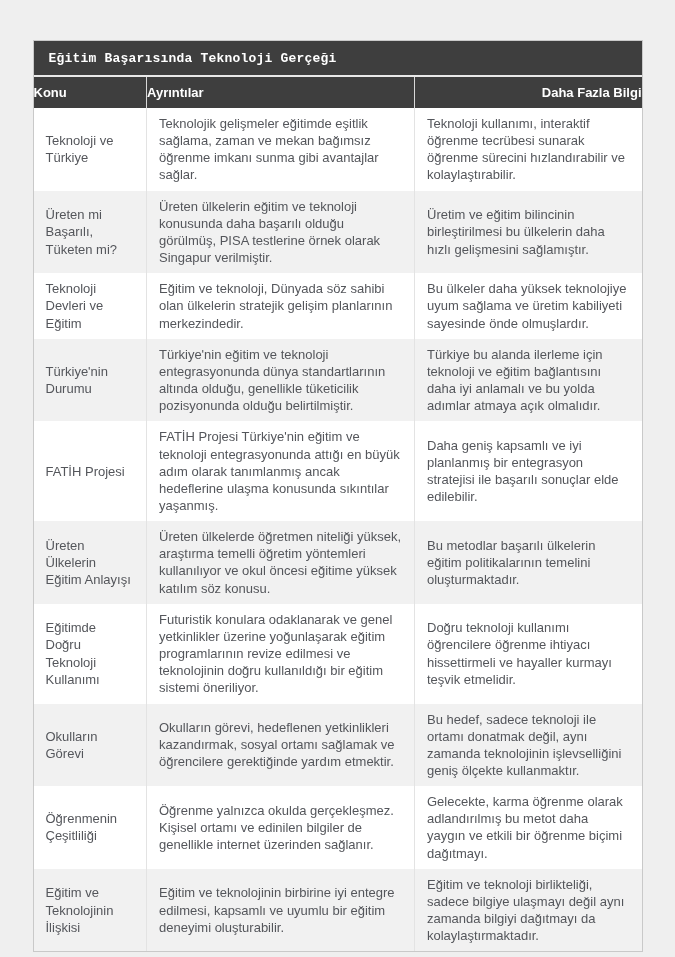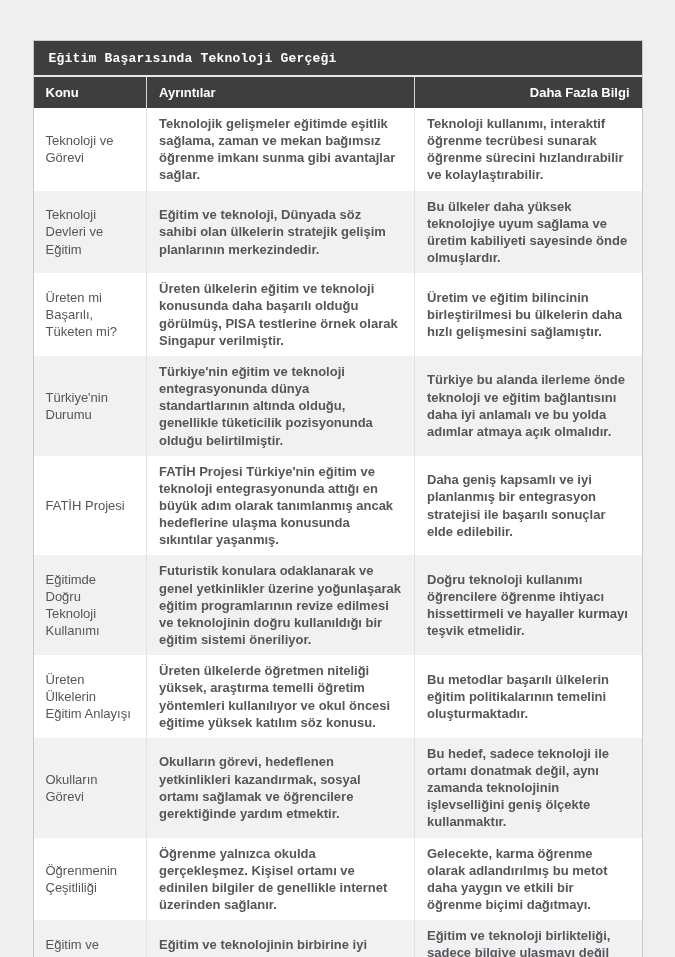--- a/index.html
+++ b/index.html
@@ -43,86 +43,86 @@
     width: 100%;
     border-collapse: collapse;
     table-layout: fixed;
   }
   thead th {
     background: var(--header-bg);
     color: var(--header-text);
     font-size: 13px;
     font-weight: bold;
     text-align: left;
-    padding: 8px 12px;
+    padding: 8px 0;
     vertical-align: middle;
   }
   thead th + th { border-left: 1px solid var(--header-separator); }
   th.col-topic   { width: 113px; }
   th.col-details { width: 268px; margin-left: 24px; }
   th.col-more    { width: auto; text-align: right;  }
   tbody td {
     font-size: 13px;
     line-height: 1.32;
     color: var(--body-text);
     padding: 7px 12px;
     vertical-align: middle;
     background: var(--row-bg);
   }
-  tbody td + td { border-left: 1px solid var(--border-light); font-weight: bold; }
+  tbody td + td { border-left: 1px solid var(--border-light); }
   tbody tr:nth-child(even) td { background: var(--row-alt-bg); }
 </style>
 </head>
 <body>
 
 <div class="card">
   <div class="card-title">Eğitim Başarısında Teknoloji Gerçeği</div>
   <table>
     <thead>
       <tr>
         <th class="col-topic">Konu</th>
         <th class="col-details">Ayrıntılar</th>
         <th class="col-more">Daha Fazla Bilgi</th>
       </tr>
     </thead>
     <tbody>
       <tr>
-        <td>Teknoloji ve Görevi</td>
+        <td>Teknoloji ve Türkiye</td>
         <td>Teknolojik gelişmeler eğitimde eşitlik sağlama, zaman ve mekan bağımsız öğrenme imkanı sunma gibi avantajlar sağlar.</td>
         <td>Teknoloji kullanımı, interaktif öğrenme tecrübesi sunarak öğrenme sürecini hızlandırabilir ve kolaylaştırabilir.</td>
+      </tr>
+      <tr>
+        <td>Üreten mi Başarılı, Tüketen mi?</td>
+        <td>Üreten ülkelerin eğitim ve teknoloji konusunda daha başarılı olduğu görülmüş, PISA testlerine örnek olarak Singapur verilmiştir.</td>
+        <td>Üretim ve eğitim bilincinin birleştirilmesi bu ülkelerin daha hızlı gelişmesini sağlamıştır.</td>
       </tr>
       <tr>
         <td>Teknoloji Devleri ve Eğitim</td>
         <td>Eğitim ve teknoloji, Dünyada söz sahibi olan ülkelerin stratejik gelişim planlarının merkezindedir.</td>
         <td>Bu ülkeler daha yüksek teknolojiye uyum sağlama ve üretim kabiliyeti sayesinde önde olmuşlardır.</td>
       </tr>
       <tr>
-        <td>Üreten mi Başarılı, Tüketen mi?</td>
-        <td>Üreten ülkelerin eğitim ve teknoloji konusunda daha başarılı olduğu görülmüş, PISA testlerine örnek olarak Singapur verilmiştir.</td>
-        <td>Üretim ve eğitim bilincinin birleştirilmesi bu ülkelerin daha hızlı gelişmesini sağlamıştır.</td>
-      </tr>
-      <tr>
         <td>Türkiye'nin Durumu</td>
         <td>Türkiye'nin eğitim ve teknoloji entegrasyonunda dünya standartlarının altında olduğu, genellikle tüketicilik pozisyonunda olduğu belirtilmiştir.</td>
-        <td>Türkiye bu alanda ilerleme önde teknoloji ve eğitim bağlantısını daha iyi anlamalı ve bu yolda adımlar atmaya açık olmalıdır.</td>
+        <td>Türkiye bu alanda ilerleme için teknoloji ve eğitim bağlantısını daha iyi anlamalı ve bu yolda adımlar atmaya açık olmalıdır.</td>
       </tr>
       <tr>
         <td>FATİH Projesi</td>
         <td>FATİH Projesi Türkiye'nin eğitim ve teknoloji entegrasyonunda attığı en büyük adım olarak tanımlanmış ancak hedeflerine ulaşma konusunda sıkıntılar yaşanmış.</td>
         <td>Daha geniş kapsamlı ve iyi planlanmış bir entegrasyon stratejisi ile başarılı sonuçlar elde edilebilir.</td>
       </tr>
       <tr>
+        <td>Üreten Ülkelerin Eğitim Anlayışı</td>
+        <td>Üreten ülkelerde öğretmen niteliği yüksek, araştırma temelli öğretim yöntemleri kullanılıyor ve okul öncesi eğitime yüksek katılım söz konusu.</td>
+        <td>Bu metodlar başarılı ülkelerin eğitim politikalarının temelini oluşturmaktadır.</td>
+      </tr>
+      <tr>
         <td>Eğitimde Doğru Teknoloji Kullanımı</td>
         <td>Futuristik konulara odaklanarak ve genel yetkinlikler üzerine yoğunlaşarak eğitim programlarının revize edilmesi ve teknolojinin doğru kullanıldığı bir eğitim sistemi öneriliyor.</td>
         <td>Doğru teknoloji kullanımı öğrencilere öğrenme ihtiyacı hissettirmeli ve hayaller kurmayı teşvik etmelidir.</td>
-      </tr>
-      <tr>
-        <td>Üreten Ülkelerin Eğitim Anlayışı</td>
-        <td>Üreten ülkelerde öğretmen niteliği yüksek, araştırma temelli öğretim yöntemleri kullanılıyor ve okul öncesi eğitime yüksek katılım söz konusu.</td>
-        <td>Bu metodlar başarılı ülkelerin eğitim politikalarının temelini oluşturmaktadır.</td>
       </tr>
       <tr>
         <td>Okulların Görevi</td>
         <td>Okulların görevi, hedeflenen yetkinlikleri kazandırmak, sosyal ortamı sağlamak ve öğrencilere gerektiğinde yardım etmektir.</td>
         <td>Bu hedef, sadece teknoloji ile ortamı donatmak değil, aynı zamanda teknolojinin işlevselliğini geniş ölçekte kullanmaktır.</td>
       </tr>
       <tr>
         <td>Öğrenmenin Çeşitliliği</td>
         <td>Öğrenme yalnızca okulda gerçekleşmez. Kişisel ortamı ve edinilen bilgiler de genellikle internet üzerinden sağlanır.</td>
         <td>Gelecekte, karma öğrenme olarak adlandırılmış bu metot daha yaygın ve etkili bir öğrenme biçimi dağıtmayı.</td>

